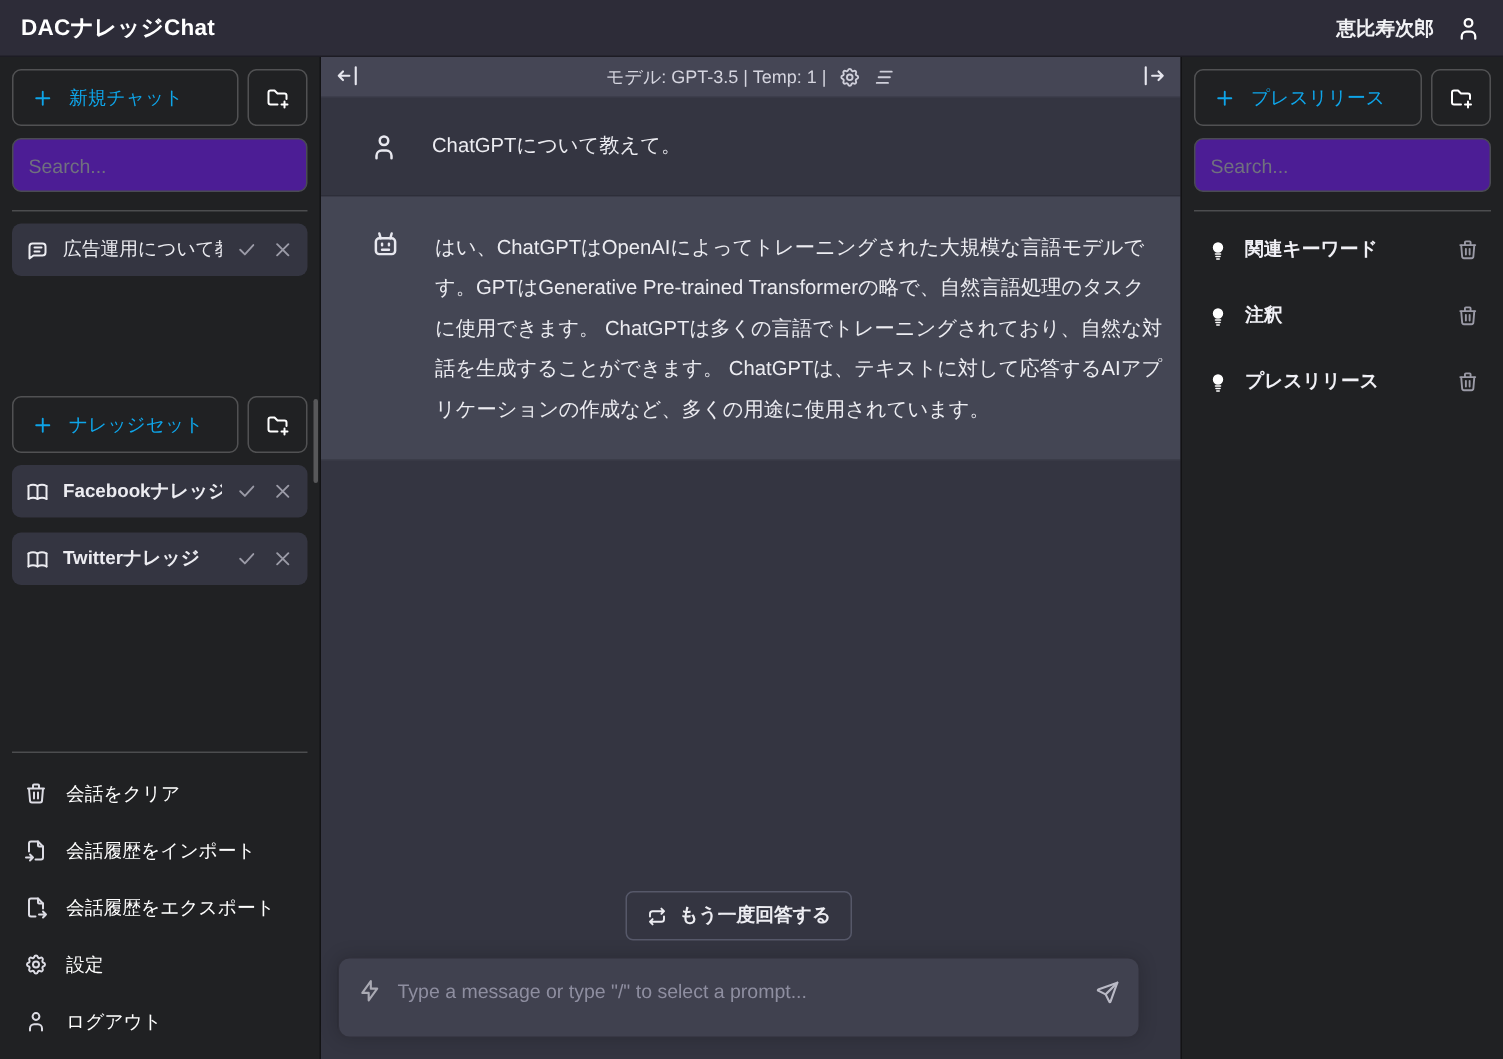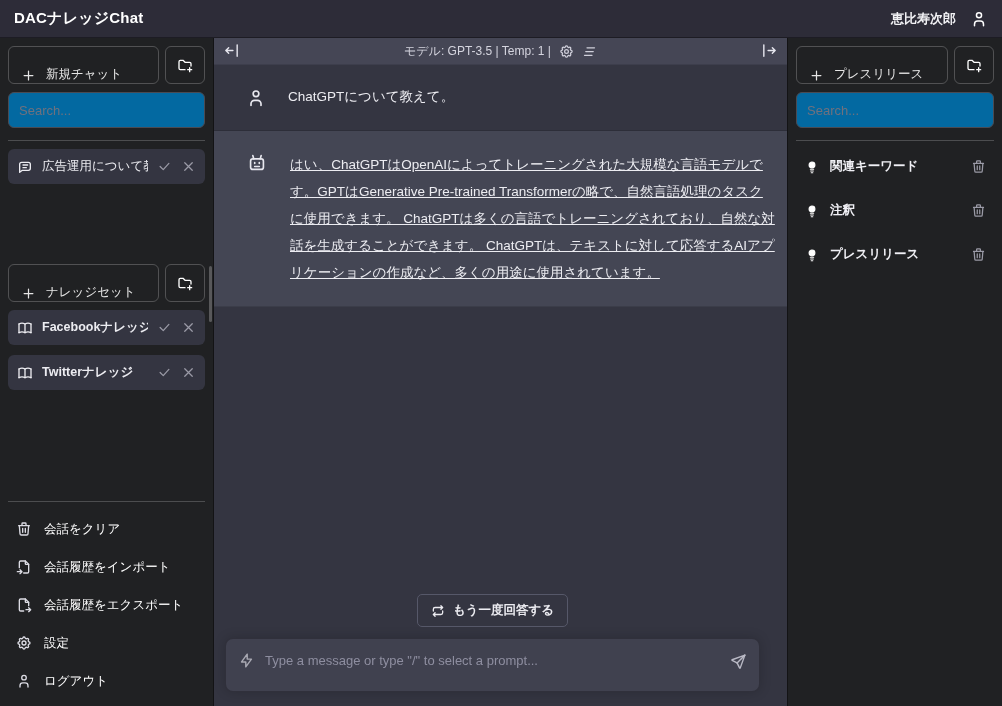--- a/index.html
+++ b/index.html
@@ -16,27 +16,27 @@
 
   
   .layout { display:flex; height:668px; }
   .sidebar { width:214px; background:#202123; display:flex; flex-direction:column;
              padding:8px 8px 6px 8px; position:relative; }
   .sidebar.right { width:215px; }
   .sidebar.left { border-right:1px solid rgba(0,0,0,.4); }
   .sidebar.right { border-left:1px solid rgba(0,0,0,.4); }
 
   .btnrow { display:flex; gap:6px; margin-bottom:8px; }
-  .sbtn { flex:1; display:flex; align-items:flex-end; gap:10px; height:38px;
+  .sbtn { flex:1; display:flex; align-items:center; gap:10px; height:38px;
           border:1px solid rgba(255,255,255,.22); border-radius:6px; background:transparent;
-          color:#e5e5e5; font-size:12.5px; padding:0 12px; cursor:pointer; white-space:nowrap; }
+          color:#0ea5e9; font-size:12.5px; padding:0 12px; cursor:pointer; white-space:nowrap; }
   .iconbtn { width:40px; height:38px; display:flex; align-items:center; justify-content:center;
              border:1px solid rgba(255,255,255,.22); border-radius:6px; background:transparent;
              color:#fff; cursor:pointer; }
-  .search { width:100%; height:36px; background:#0369a1; border:1px solid #4a4b53;
+  .search { width:100%; height:36px; background:#4c1d95; border:1px solid #4a4b53;
             border-radius:6px; color:#ececf1; font-size:13px; padding:0 10px; margin-bottom:8px; }
   .search::placeholder { color:#70717e; }
   .divider { border-top:1px solid rgba(255,255,255,.2); margin:4px 0 8px 0; }
 
   .sitem { display:flex; align-items:center; gap:9px; background:#343541; border-radius:6px;
            padding:9px 9px; cursor:pointer; margin-bottom:10px; }
   .sitem .lab { flex:1; font-size:12.5px; color:#ececf1; white-space:nowrap; overflow:hidden; }
   .gic { color:#9a9aa6; }
 
   .kn-section { margin-top:70px; }
@@ -55,21 +55,21 @@
   .modelbar { height:27px; background:#454655; display:flex; align-items:center;
               justify-content:center; position:relative; font-size:12px; color:#d5d5df;
               border-bottom:1px solid rgba(0,0,0,.1); }
   .modelbar .mtext { display:flex; align-items:center; gap:8px; }
   .mbtn { position:absolute; top:4px; color:#e6e6ee; cursor:pointer; }
   .mbtn.l { left:9px; } .mbtn.r { right:9px; }
   .micon { color:#cfcfda; cursor:pointer; }
 
   .msg { display:flex; gap:22px; padding:20px 0 20px 32px; border-bottom:1px solid rgba(0,0,0,.12); }
   .msg.user { background:#343541; min-height:66px; align-items:center; padding-top:14px; padding-bottom:14px; }
-  .msg.bot  { background:#444654; align-items:flex-start;text-decoration:underline; }
+  .msg.bot  { background:#444654; align-items:flex-start; }
   .msg .avatar { color:#e8e8ef; flex:none; margin-top:1px; }
   .msg .mtxt { font-size:13.5px; line-height:1.55; color:#ececf1; max-width:486px; }
   .msg.bot .mtxt { line-height:2.0; }
 
   .bottom { position:absolute; left:0; right:16px; bottom:0; display:flex; flex-direction:column;
             align-items:center; padding:0 11px 14px 11px; }
   .regen { display:flex; align-items:center; gap:8px; border:1px solid #565869; background:#343541;
            color:#ececf1; font-size:12.5px; font-weight:bold; border-radius:5px; padding:7px 13px;
            cursor:pointer; margin-bottom:11px; }
   .inputbox { width:100%; height:54px; background:#40414f; border:1px solid rgba(0,0,0,.25);

